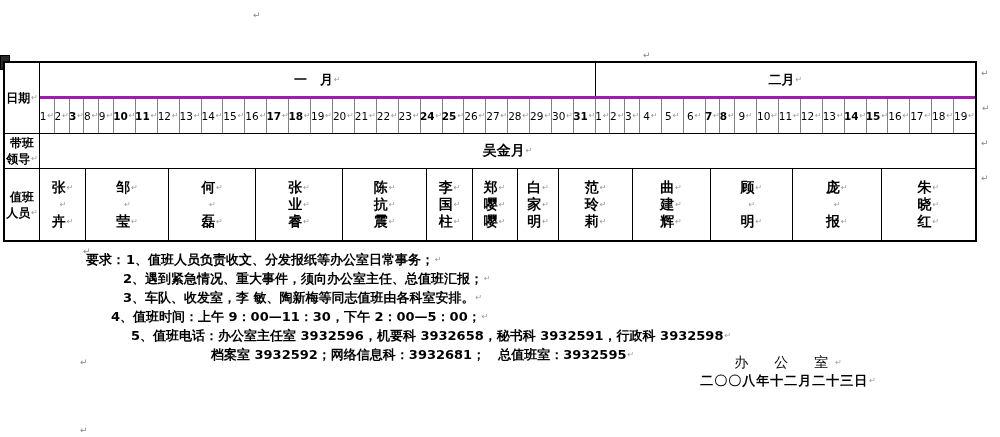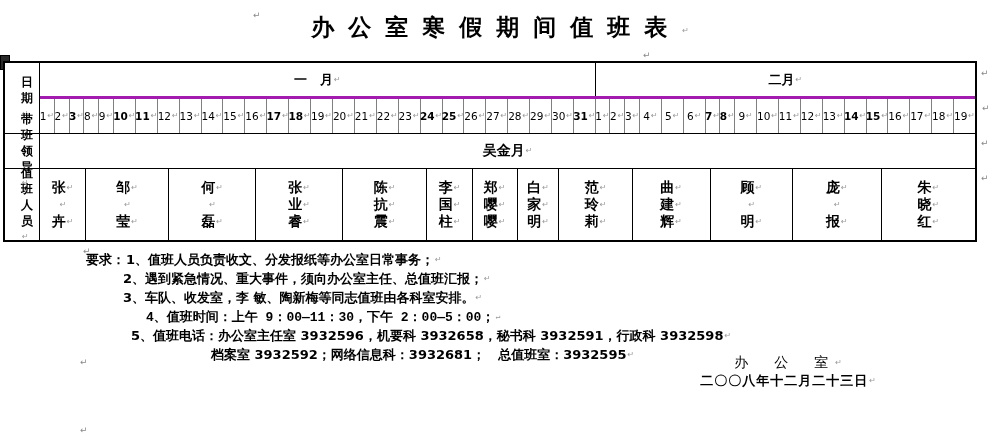--- a/index.html
+++ b/index.html
@@ -11,21 +11,21 @@
   
   .pm::after{content:"↵";font-size:8px;color:#999;margin-left:1px;vertical-align:2px;font-weight:normal;letter-spacing:0;}
   .pmark{position:absolute;font-size:9px;color:#888;}
   .pmark::before{content:"↵";}
   
   .thandle{position:absolute;left:0;top:55px;width:8px;height:13px;background:#2a2a2a;border:1px solid #000;}
   
   .duty-table{position:absolute;left:3px;top:61px;width:974px;border:2px solid #000;background:#fff;box-sizing:border-box;}
   .trow{display:flex;box-sizing:border-box;}
   .label-col{width:35px;min-width:35px;border-right:1px solid #000;display:flex;flex-direction:column;
-             justify-content:center;align-items:center;font-size:12px;font-weight:bold;line-height:16px;box-sizing:border-box;padding-left:16px;}
+             justify-content:center;align-items:center;font-size:12px;font-weight:bold;line-height:16px;box-sizing:border-box;}
   .row-top{height:70px;}
   .dates-area{flex:1;display:flex;flex-direction:column;min-width:0;}
   .months-row{height:33px;border-bottom:3px solid #a21caf;display:flex;}
   .month-cell{display:flex;align-items:center;justify-content:center;font-size:13px;font-weight:bold;box-sizing:border-box;}
   .month-jan{flex:560 0 0;border-right:1px solid #000;}
   .month-feb{flex:383 0 0;}
   .dates-row{flex:1;display:flex;min-width:0;}
   .mdates{display:flex;min-width:0;}
   .mdates.jan{flex:560 0 0;}
   .mdates.feb{flex:383 0 0;border-left:1px solid #808080;}
@@ -50,23 +50,20 @@
   .sig-org{font-size:14px;font-weight:normal;letter-spacing:6px;}
   .sig-date{font-size:13px;font-weight:bold;margin-top:0;letter-spacing:1px;}
 </style>
 </head>
 <body>
 
 <div class="page">
 
   <div class="thandle"></div>
 
-  <div class="title-wrap">
-    <span class="title pm">办公室寒假期间值班表</span>
-  </div>
 
   <div class="duty-table">
 
     <div class="trow row-top">
       <div class="label-col">
         <span class="pm">日期</span>
       </div>
       <div class="dates-area">
         <div class="months-row">
           <div class="month-cell month-jan">
@@ -305,21 +302,21 @@
             <span class="nch pm">红</span>
           </div>
         </div>
     </div>
   </div>
 
   <div class="notes" id="notes-block">
       <div class="note-line" style="margin-left: 4px;"><span class="notes-prefix">要求：</span><span class="pm">1、值班人员负责收文、分发报纸等办公室日常事务；</span></div>
       <div class="note-line" style="margin-left: 41px;"><span class="pm">2、遇到紧急情况、重大事件，须向办公室主任、总值班汇报；</span></div>
       <div class="note-line" style="margin-left: 41px;"><span class="pm">3、车队、收发室，李 敏、陶新梅等同志值班由各科室安排。</span></div>
-      <div class="note-line" style="margin-left: 64px; font-family: Liberation Mono, monospace;"><span class="pm">4、值班时间：上午 9：00—11：30，下午 2：00—5：00；</span></div>
+      <div class="note-line" style="margin-left: 29px;"><span class="pm">4、值班时间：上午 9：00—11：30，下午 2：00—5：00；</span></div>
       <div class="note-line" style="margin-left: 49px;"><span class="pm">5、值班电话：办公室主任室 3932596，机要科 3932658，秘书科 3932591，行政科 3932598</span></div>
       <div class="note-line" style="margin-left: 129px;"><span class="pm">档案室 3932592；网络信息科：3932681；　总值班室：3932595</span></div>
     </div>
 
   <div class="signature">
     <div class="sig-org pm">办　公　室</div>
     <div class="sig-date pm">二〇〇八年十二月二十三日</div>
   </div>
 
 <span class="pmark" style="left: 253px; top: 10px;"></span>

